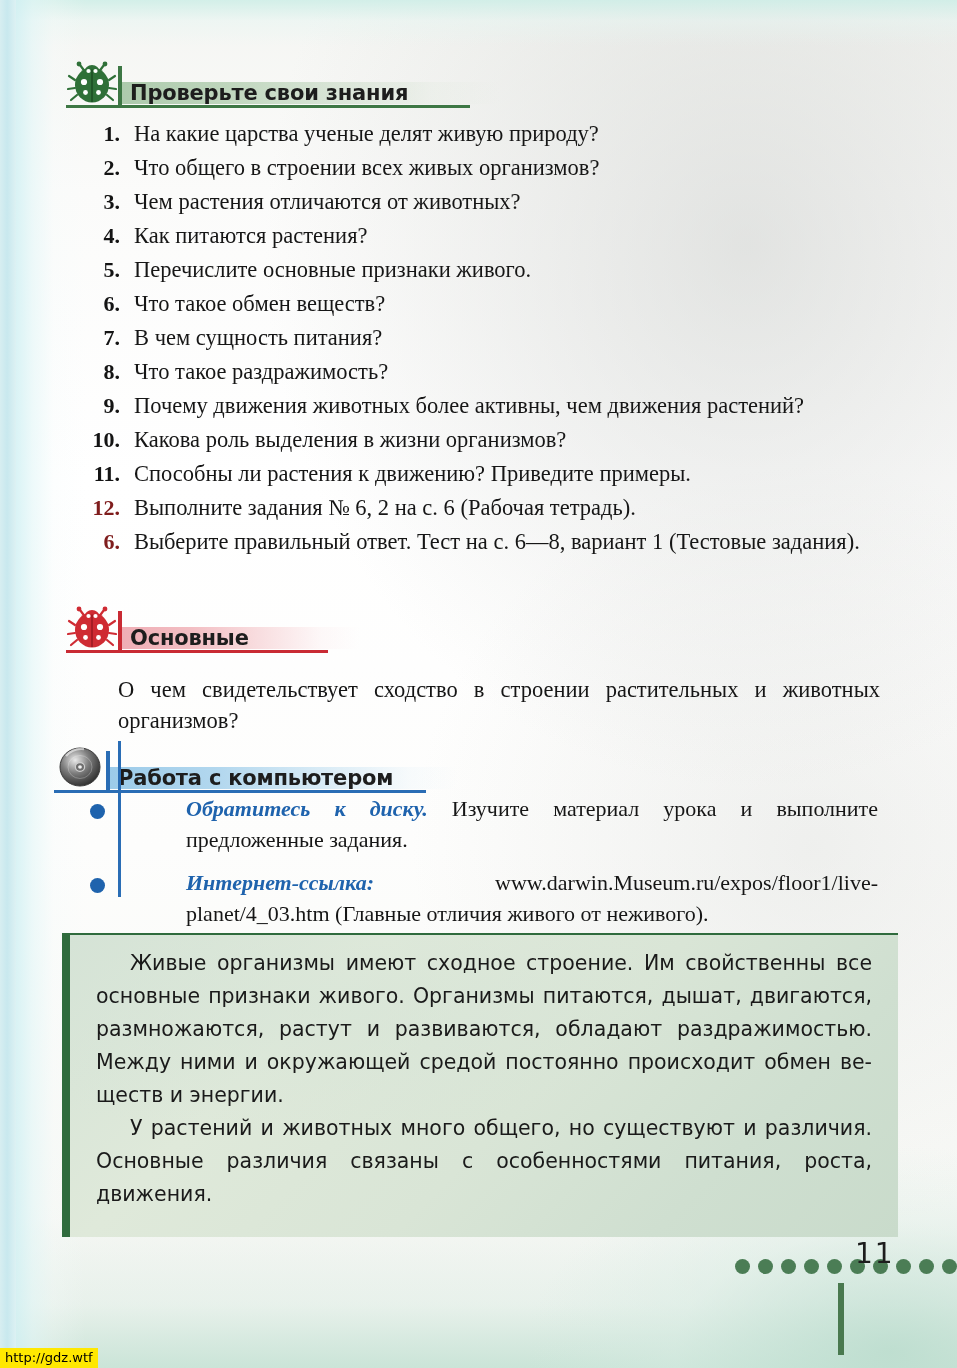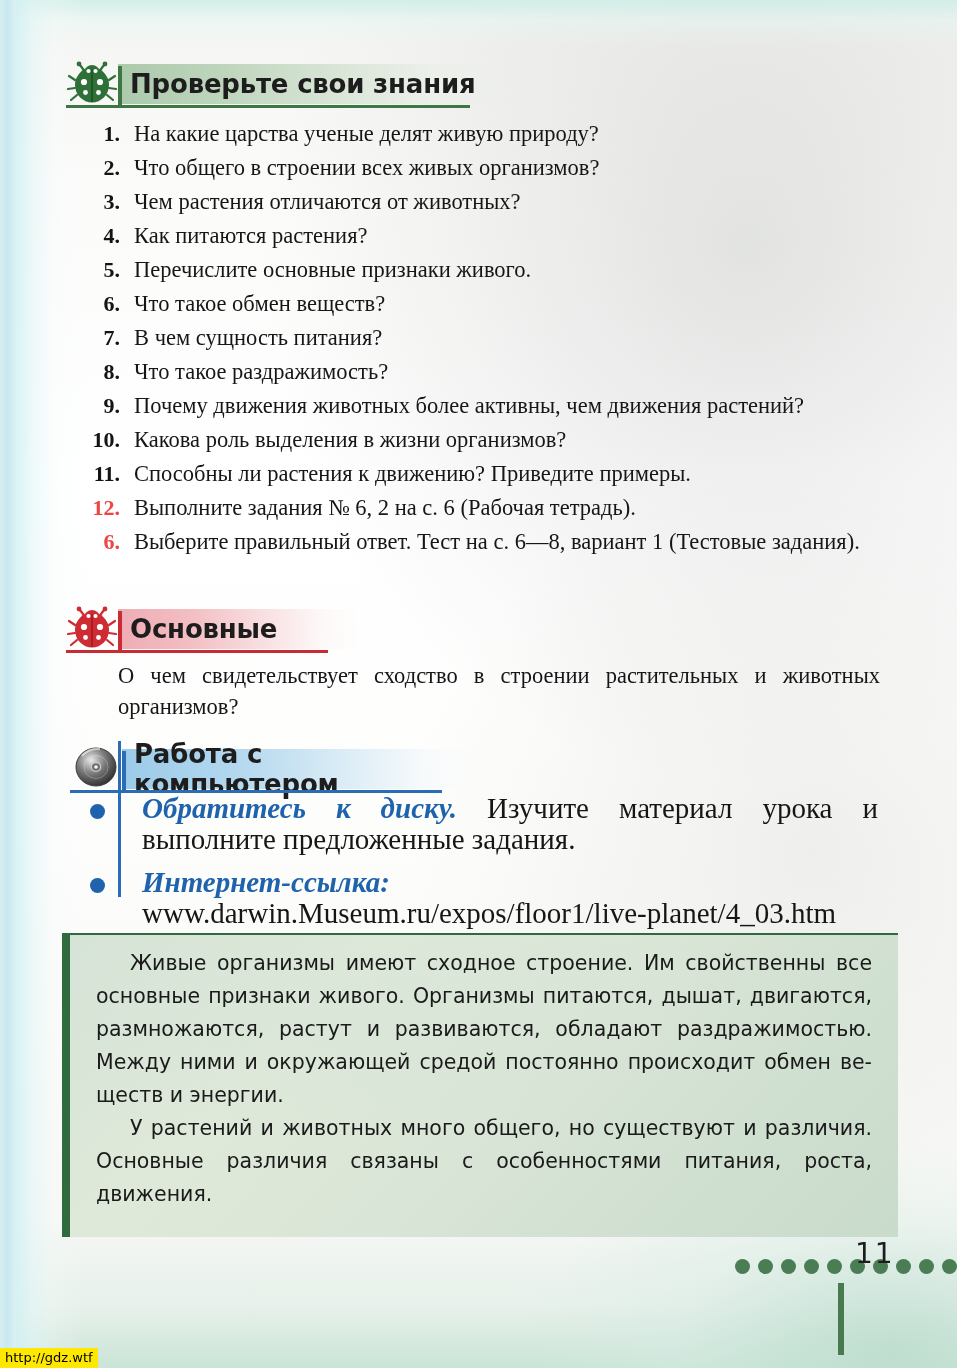--- a/index.html
+++ b/index.html
@@ -87,27 +87,27 @@
     width: 52px;
     height: 46px;
     flex: 0 0 52px;
     position: relative;
   }
   .rubric-body {
     position: relative;
     flex: 1 1 auto;
   }
   .rubric-banner {
-    height: 40px;
+    height: 22px;
     display: flex;
     align-items: center;
     padding-left: 12px;
     font-family: "DejaVu Sans", "Liberation Sans", sans-serif;
     font-weight: bold;
-    font-size: 26px;
+    font-size: 21px;
     color: #1d1d1d;
     letter-spacing: -0.2px;
   }
   .rubric-rule {
     position: absolute;
     left: -52px;
     bottom: -4px;
     height: 3px;
   }
   .rubric-tick {
@@ -169,21 +169,21 @@
     margin-bottom: 3.5px;
   }
   .qnum {
     flex: 0 0 42px;
     text-align: right;
     padding-right: 14px;
     font-weight: bold;
     font-size: 22px;
     color: #141414;
   }
-  .qnum.accent { color: #ef4444; }
+  .qnum.accent { color: #7f1d1d; }
   .qtext {
     flex: 1 1 auto;
     text-align: justify;
     text-justify: inter-word;
   }
 
   
   .rubric-para {
     position: absolute;
     font-size: 22.5px;
@@ -218,23 +218,24 @@
   .bdot i {
     display: block;
     width: 15px;
     height: 15px;
     border-radius: 50%;
     background: #1f63ad;
     margin-left: 12px;
   }
   .btext {
     flex: 1 1 auto;
-    font-size: 29px;
+    font-size: 22px;
     line-height: 31px;
     text-align: justify;
+    margin-left: 44px;
   }
   .lead {
     font-style: italic;
     font-weight: bold;
     color: #1f63ad;
   }
 
   
   .summary {
     position: absolute;
@@ -427,23 +428,23 @@
         <path d="M26 11.5 L26 44" stroke="#9c1b22" stroke-width="1.6" fill="none"></path>
       </svg>
     </div>
     <div class="rubric-body">
       <div class="rubric-banner">Основные</div>
       <div class="rubric-tick"></div>
       <div class="rubric-rule"></div>
     </div>
   </div>
 
-  <div class="rubric-para" style="left:118px; top:660px; width:762px;font-family:Liberation Serif, serif;">О чем свидетельствует сходство в строении растительных и жи­вотных организмов?</div>
-
-  <div class="rubric blue" style="left:70px; top:743px; width:430px;">
+  <div class="rubric-para" style="left:118px; top:674px; width:762px;font-family:Liberation Serif, serif;">О чем свидетельствует сходство в строении растительных и жи­вотных организмов?</div>
+
+  <div class="rubric blue" style="left:54px; top:743px; width:430px;">
     <div class="rubric-bug">
       <svg viewBox="0 0 52 46" width="52" height="46" aria-hidden="true">
         <defs>
           <radialGradient id="cdg" cx="38%" cy="32%" r="72%">
             <stop offset="0%" stop-color="#e9e9e9"></stop>
             <stop offset="22%" stop-color="#b8b8b8"></stop>
             <stop offset="48%" stop-color="#7d7d7d"></stop>
             <stop offset="72%" stop-color="#575757"></stop>
             <stop offset="100%" stop-color="#2e2e2e"></stop>
           </radialGradient>

